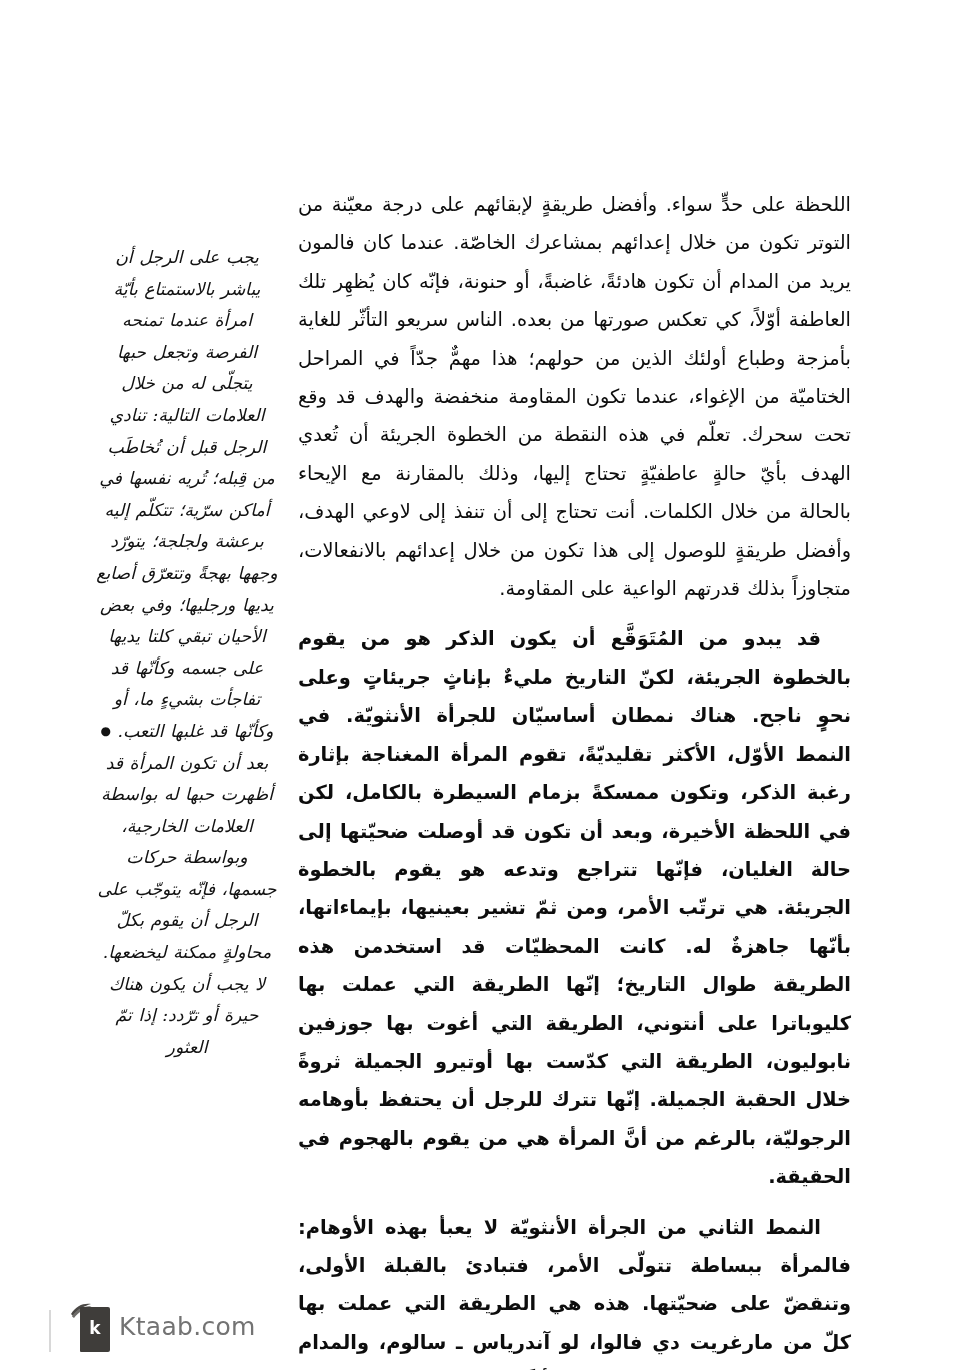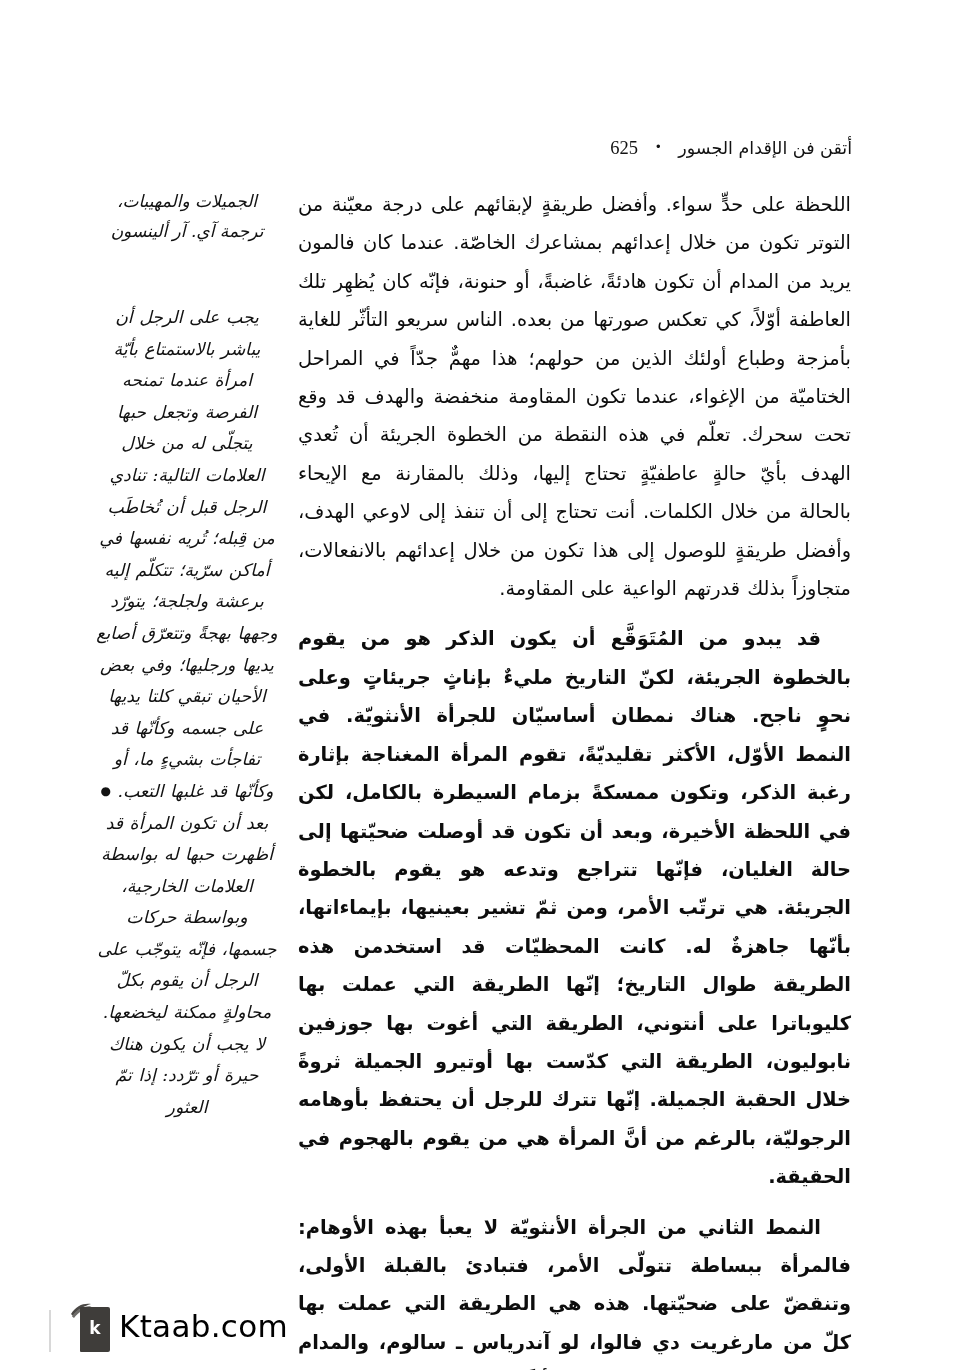--- a/index.html
+++ b/index.html
@@ -163,57 +163,49 @@
   }
   .wm-book .pages {
     position: absolute;
     left: 0;
     top: 2px;
     width: 22px;
     height: 16px;
   }
   .wm-text {
     font-family: "DejaVu Sans", "Liberation Sans", sans-serif;
-    font-size: 31px;
-    color: #000000;
+    font-size: 25px;
+    color: #737373;
     letter-spacing: 0.3px;
     margin-left: 7px;
   }
   .wm-edge {
     position: absolute;
     left: 49px;
     bottom: 18px;
     width: 2px;
     height: 42px;
     background: #d8d8d8;
   }
 </style>
 </head>
 <body>
 
 <div class="page">
 
-  <div class="running-header">
-    <span class="hdr-inner">
-      <span class="hdr-title">أتقن فن الإقدام الجسور</span>
-      <span class="hdr-bullet">•</span>
-      <span class="hdr-folio">625</span>
-    </span>
-  </div>
 
   <div class="columns">
 
     <div class="main-col">
       <p>اللحظة على حدٍّ سواء. وأفضل طريقةٍ لإبقائهم على درجة معيّنة من التوتر تكون من خلال إعدائهم بمشاعرك الخاصّة. عندما كان فالمون يريد من المدام أن تكون هادئةً، غاضبةً، أو حنونة، فإنّه كان يُظهِر تلك العاطفة أوّلاً، كي تعكس صورتها من بعده. الناس سريعو التأثّر للغاية بأمزجة وطباع أولئك الذين من حولهم؛ هذا مهمٌّ جدّاً في المراحل الختاميّة من الإغواء، عندما تكون المقاومة منخفضة والهدف قد وقع تحت سحرك. تعلّم في هذه النقطة من الخطوة الجريئة أن تُعدي الهدف بأيّ حالةٍ عاطفيّةٍ تحتاج إليها، وذلك بالمقارنة مع الإيحاء بالحالة من خلال الكلمات. أنت تحتاج إلى أن تنفذ إلى لاوعي الهدف، وأفضل طريقةٍ للوصول إلى هذا تكون من خلال إعدائهم بالانفعالات، متجاوزاً بذلك قدرتهم الواعية على المقاومة.</p>
       <p class="indent">قد يبدو من المُتَوَقَّع أن يكون الذكر هو من يقوم بالخطوة الجريئة، لكنّ التاريخ مليءٌ بإناثٍ جريئاتٍ وعلى نحوٍ ناجح. هناك نمطان أساسيّان للجرأة الأنثويّة. في النمط الأوّل، الأكثر تقليديّةً، تقوم المرأة المغناجة بإثارة رغبة الذكر، وتكون ممسكةً بزمام السيطرة بالكامل، لكن في اللحظة الأخيرة، وبعد أن تكون قد أوصلت ضحيّتها إلى حالة الغليان، فإنّها تتراجع وتدعه هو يقوم بالخطوة الجريئة. هي ترتّب الأمر، ومن ثمّ تشير بعينيها، بإيماءاتها، بأنّها جاهزةٌ له. كانت المحظيّات قد استخدمن هذه الطريقة طوال التاريخ؛ إنّها الطريقة التي عملت بها كليوباترا على أنتوني، الطريقة التي أغوت بها جوزفين نابوليون، الطريقة التي كدّست بها أوتيرو الجميلة ثروةً خلال الحقبة الجميلة. إنّها تترك للرجل أن يحتفظ بأوهامه الرجوليّة، بالرغم من أنَّ المرأة هي من يقوم بالهجوم في الحقيقة.</p>
       <p class="indent">النمط الثاني من الجرأة الأنثويّة لا يعبأ بهذه الأوهام: فالمرأة ببساطة تتولّى الأمر، فتبادئ بالقبلة الأولى، وتنقضّ على ضحيّتها. هذه هي الطريقة التي عملت بها كلّ من مارغريت دي فالوا، لو آندرياس ـ سالوم، والمدام ماو، ووجد العديد من الرجال أنَّ هذه الطريقة لا تعني إطلاقاً بأنّهم مخنّثون وإنّما مثيرةٌ جدّاً. الأمر برمّته يعتمد على ميول الضحية ومكامن الشعور بعدم الأمان عندها. هذا النوع من الجرأة الأنثويّة لديه إغراؤه الخاصّ لأنّه أكثر ندرةً من النوع الأوّل، لكن في النهاية فإنّ الجرأة بكاملها هي أمرٌ نادر نوعاً</p>
     </div>
 
     <div class="side-col">
-      <p class="side-source">الجميلات والمهيبات، ترجمة آي. آر ألينسون</p>
       <div class="side-gap"></div>
       <p class="side-quote"><span>يجب على الرجل أن يباشر بالاستمتاع بأيّة امرأة عندما تمنحه الفرصة وتجعل حبها يتجلّى له من خلال العلامات التالية: تنادي الرجل قبل أن تُخاطَب من قِبله؛ تُريه نفسها في أماكن سرّية؛ تتكلّم إليه برعشة ولجلجة؛ يتورّد وجهها بهجةً وتتعرّق أصابع يديها ورجليها؛ وفي بعض الأحيان تبقي كلتا يديها على جسمه وكأنّها قد تفاجأت بشيءٍ ما، أو وكأنّها قد غلبها التعب. </span><span class="para-mark">●</span> <span>بعد أن تكون المرأة قد أظهرت حبها له بواسطة العلامات الخارجية، وبواسطة حركات جسمها، فإنّه يتوجّب على الرجل أن يقوم بكلّ محاولةٍ ممكنة ليخضعها. لا يجب أن يكون هناك حيرة أو ترّدد: إذا تمّ العثور</span></p>
     </div>
 
   </div>
 
   <div class="wm-edge"></div>
 
   <div class="watermark">
     <span class="wm-book">

